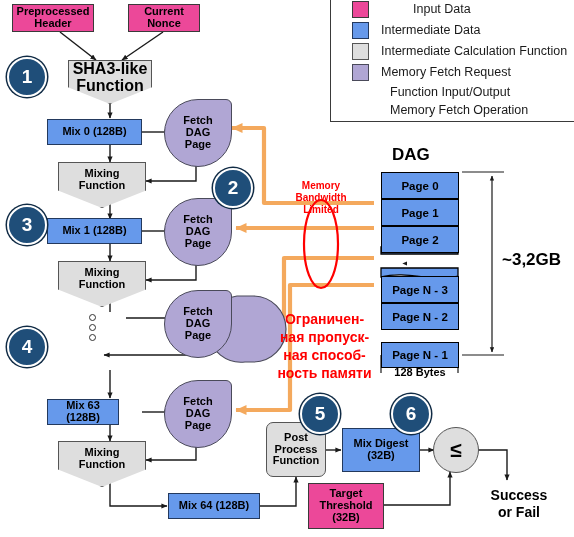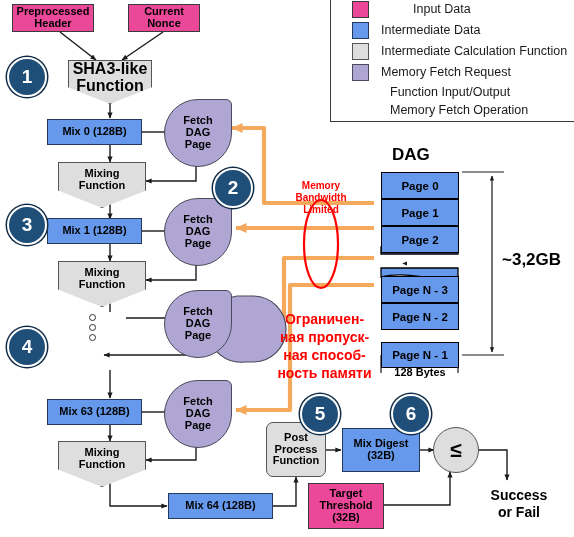--- a/index.html
+++ b/index.html
@@ -172,30 +172,30 @@
 
   <div class="node pent" style="left:58px;top:261px;width:88px;height:46px;font-size:11px;padding-bottom:11px;">
     <span style="white-space:pre-line">Mixing
 Function</span>
   </div>
 
   <div class="dot" style="left:89px;top:314px;"></div>
   <div class="dot" style="left:89px;top:324px;"></div>
   <div class="dot" style="left:89px;top:334px;"></div>
 
-  <div class="node blue" style="left:47px;top:399px;width:95px;height:26px;font-size:11px;">
+  <div class="node blue" style="left:47px;top:399px;width:72px;height:26px;font-size:11px;">
     <span>Mix 63 (128B)</span>
   </div>
 
   <div class="node pent" style="left:58px;top:441px;width:88px;height:46px;font-size:11px;padding-bottom:11px;">
     <span style="white-space:pre-line">Mixing
 Function</span>
   </div>
 
-  <div class="node blue" style="left:168px;top:493px;width:105px;height:26px;font-size:11px;">
+  <div class="node blue" style="left:168px;top:493px;width:92px;height:26px;font-size:11px;">
     <span>Mix 64 (128B)</span>
   </div>
 
   <div class="node purple" style="left:164px;top:99px;width:68px;height:68px;font-size:11px;
               border-radius:34px 6px 34px 34px;">
     <span style="white-space:pre-line">Fetch
 DAG
 Page</span>
   </div>
 

